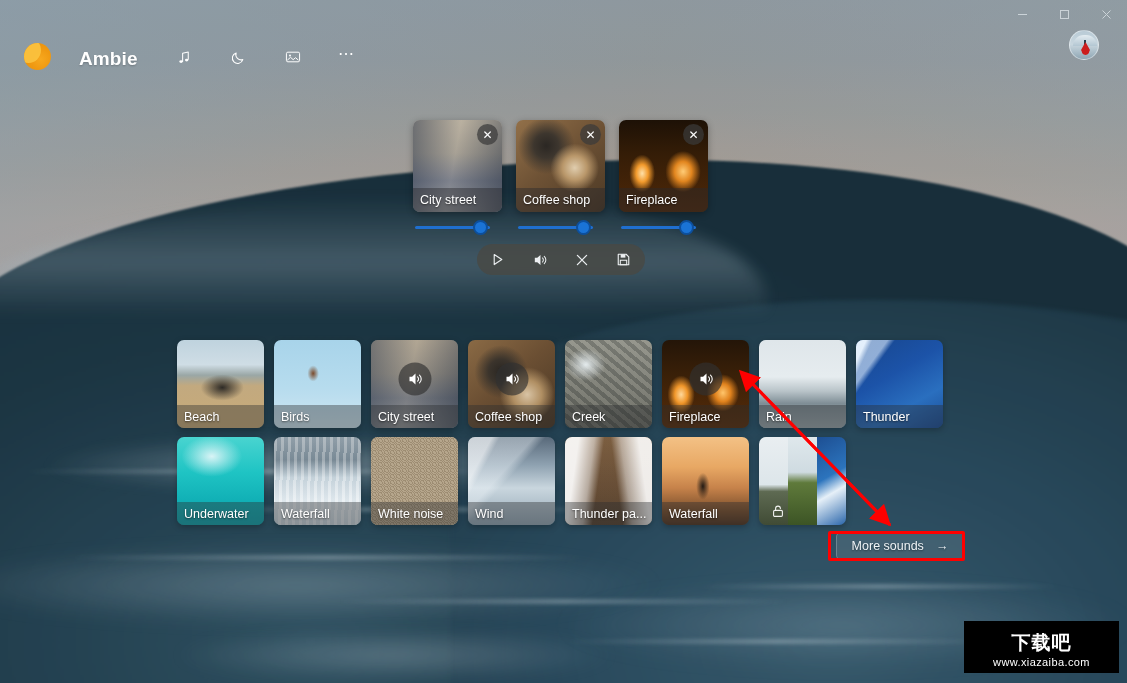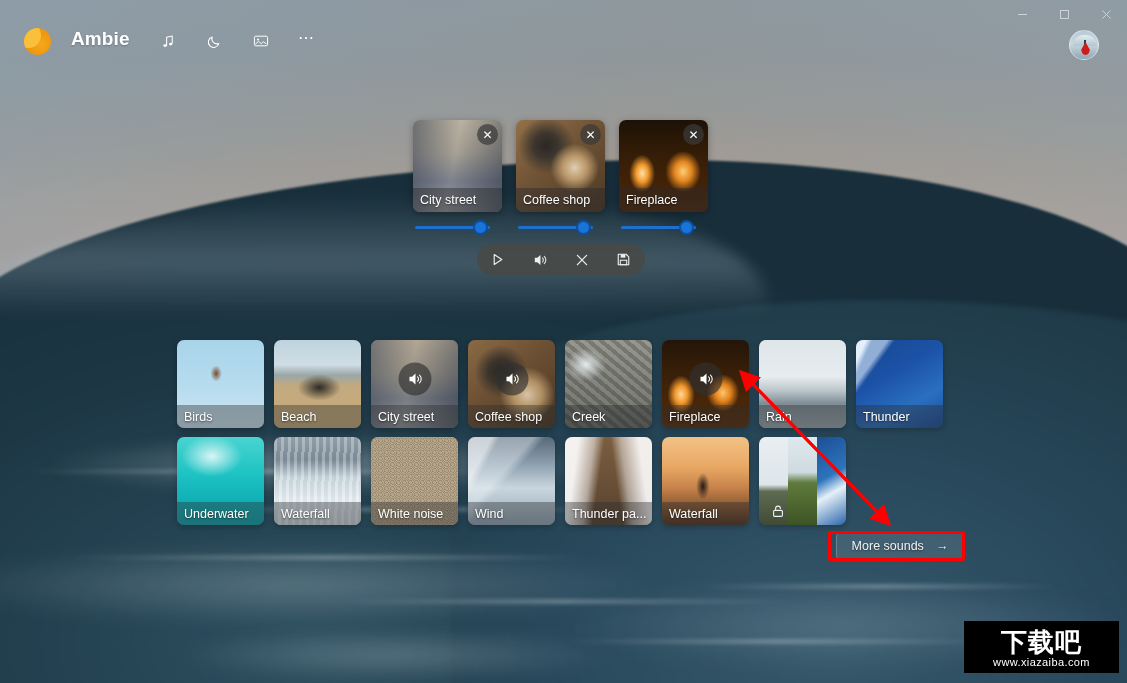--- a/index.html
+++ b/index.html
@@ -85,21 +85,21 @@
   }
   .wbtn {
     width:42px; display:flex; align-items:center; justify-content:center;
     color:#d6dde2; font-size:11px; cursor:default; opacity:.85;
   }
   .wbtn svg { display:block; }
 
   
   .header {
     position:absolute; left:0; top:28px; right:0; height:42px;
-    display:flex; align-items:flex-start; padding-left:24px; gap:20px;
+    display:flex; align-items:flex-end; padding-left:24px; gap:28px;
     z-index: 35;
   }
   .logo {
     width:27px; height:27px; border-radius:50%;
     background: radial-gradient(circle at 62% 60%, #f7a81e 0%, #f09a12 42%, #e98c06 100%);
     position:relative; overflow:hidden; flex:none;
   }
   .logo::after {
     content:""; position:absolute; left:-28%; top:-22%;
     width:92%; height:96%; border-radius:50%;
@@ -233,21 +233,21 @@
   .red-arrow { position:absolute; left:0; top:0; width:1127px; height:683px; z-index:49; pointer-events:none; }
 
   
   .watermark {
     position:absolute; right:8px; bottom:10px; z-index:60;
     width:155px; height:52px; background:#000;
     display:flex; flex-direction:column; align-items:center; justify-content:center;
     padding-top:2px;
   }
   .wm-cn {
-    color:#fff; font-size:26px; font-weight:700; letter-spacing:1px;
+    color:#fff; font-size:19px; font-weight:700; letter-spacing:1px;
     line-height:28px; font-family:"DejaVu Sans", sans-serif;
   }
   .wm-url {
     color:#fff; font-size:11px; letter-spacing:.4px; line-height:13px;
     font-family:"Liberation Sans", sans-serif;
   }
 
   
   .t-beach { background:
       radial-gradient(ellipse 40% 24% at 52% 54%, #2d2a26 0%, rgba(45,42,38,0) 62%),
@@ -455,27 +455,27 @@
           <rect x="5" y="2.4" width="5" height="3.6" fill="currentColor"></rect>
           <rect x="4.6" y="8.8" width="6.8" height="4.8" stroke="currentColor" stroke-width="1.1" fill="none"></rect>
         </svg>
       </div>
     </div>
   </div>
 
   <div class="grid">
 
     <div class="tile">
+      <div class="thumb t-beach"></div>
+      <div class="label">Beach</div>
+    </div>
+
+    <div class="tile">
       <div class="thumb t-birds"></div>
       <div class="label">Birds</div>
-    </div>
-
-    <div class="tile">
-      <div class="thumb t-beach"></div>
-      <div class="label">Beach</div>
     </div>
 
     <div class="tile">
       <div class="thumb t-city"></div>
       <div class="playing">
         <svg width="17" height="17" viewBox="0 0 17 17" fill="none">
           <path d="M3 6.2h2.6L9 3.1v10.8L5.6 10.8H3z" fill="currentColor"></path>
           <path d="M11.1 6.3a3 3 0 0 1 0 4.4M13 4.6a5.3 5.3 0 0 1 0 7.8" stroke="currentColor" stroke-width="1.1" stroke-linecap="round"></path>
         </svg>
       </div>

